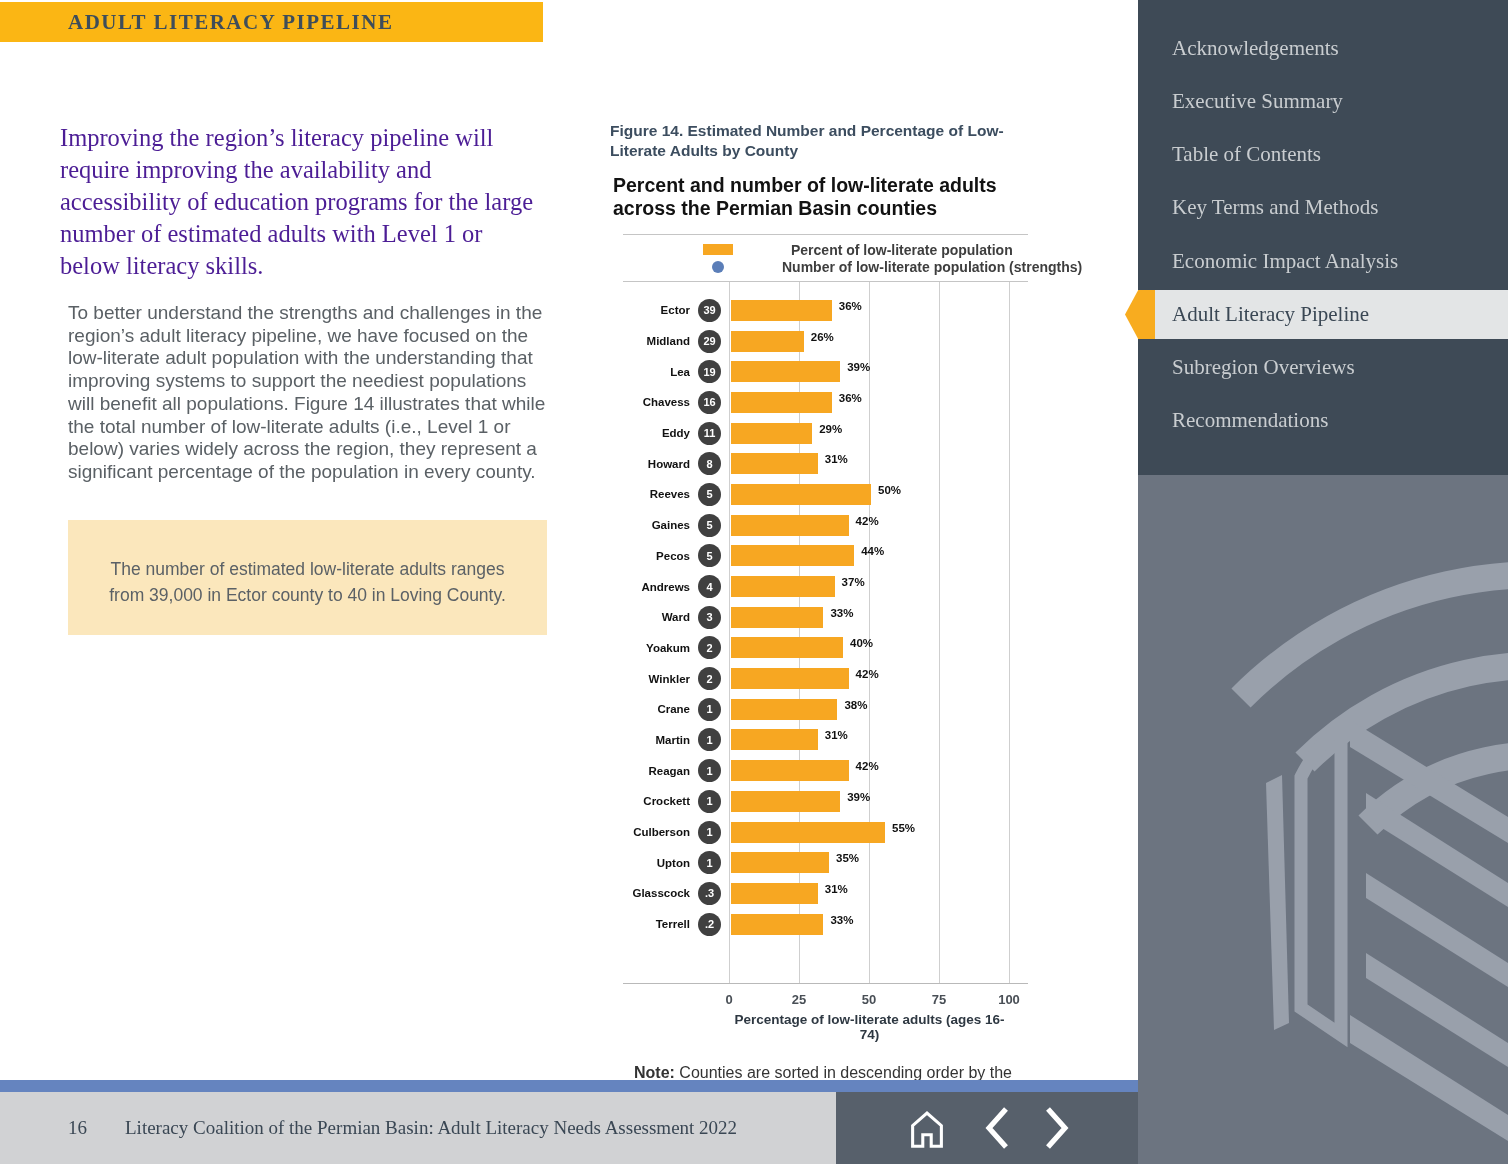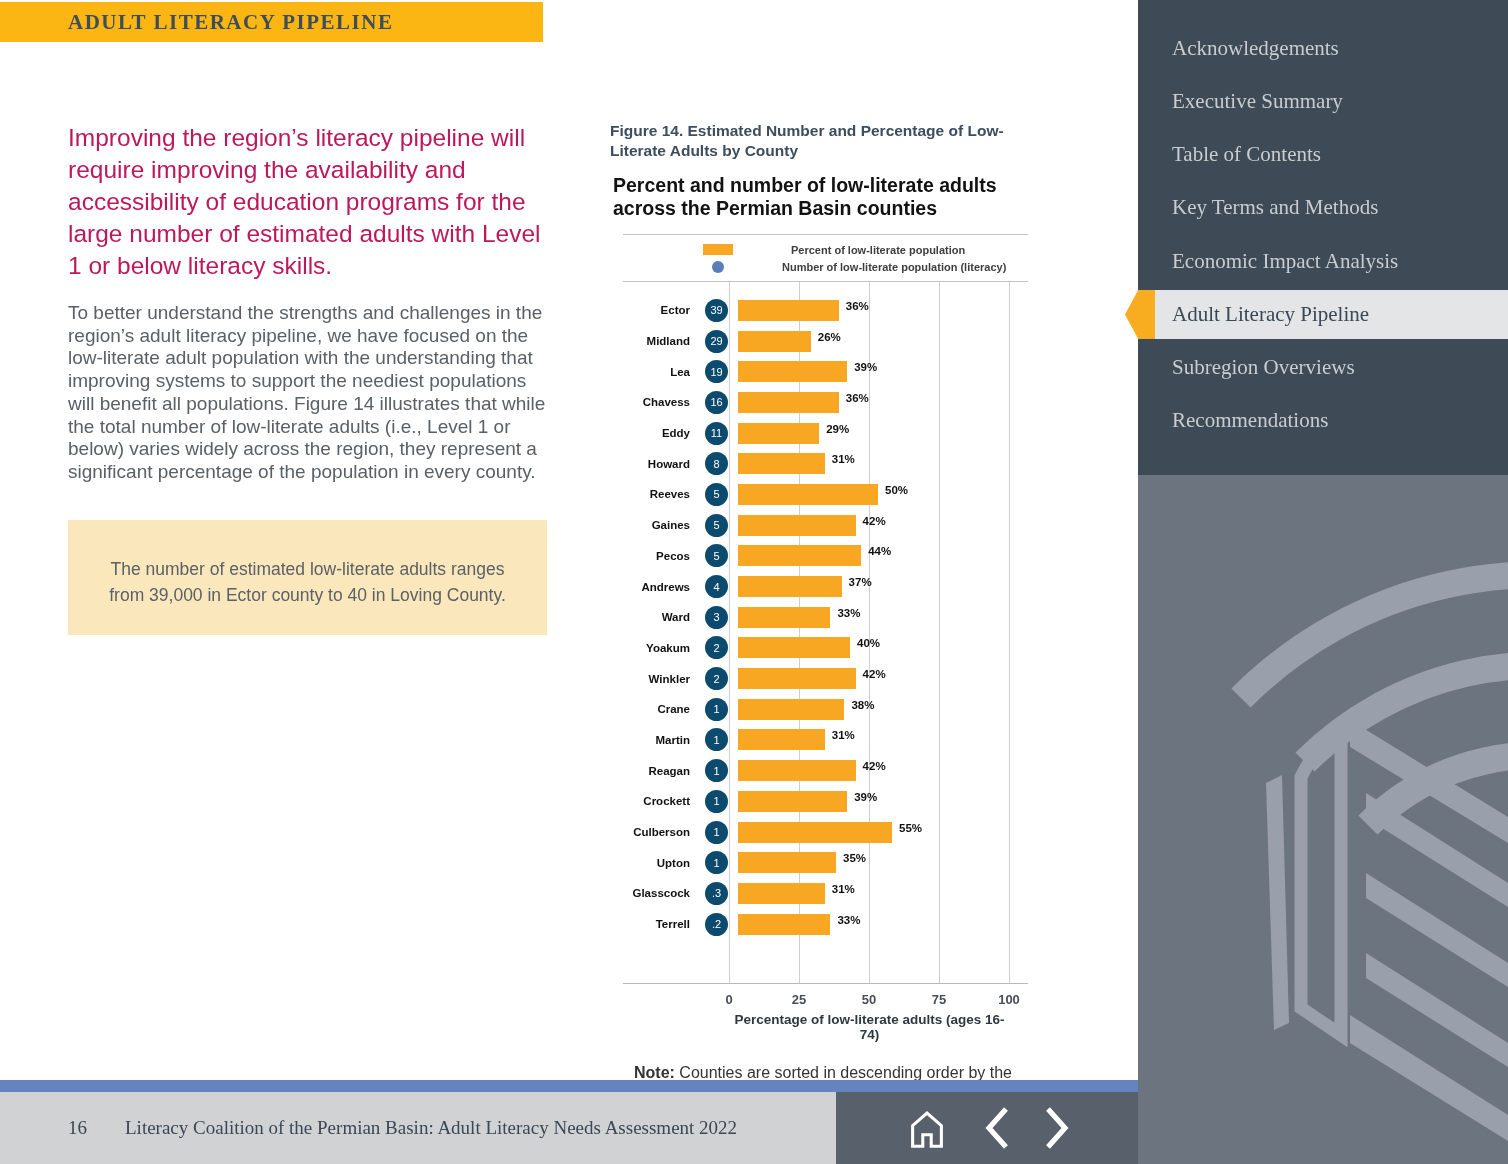--- a/index.html
+++ b/index.html
@@ -11,22 +11,22 @@
   .page{position:absolute;left:0;top:0;width:1138px;height:1164px;background:#fff;}
   .banner{
     position:absolute;left:0;top:2px;width:543px;height:40px;background:#FBB614;
     display:flex;align-items:center;
   }
   .banner-title{
     margin-left:68px;font-family:"Liberation Serif",serif;font-size:21px;
     letter-spacing:1.5px;color:#3E4D5A;font-weight:600;
   }
   .lead{
-    position:absolute;left:68px;top:122px;width:478px;
-    font-size:24.5px;line-height:32px;color:#be185d;
+    position:absolute;left:60px;top:122px;width:478px;
+    font-size:24.5px;line-height:32px;color:#4c1d95;font-family:Liberation Serif, serif;
   }
   .body-text{
     position:absolute;left:68px;top:302px;width:484px;
     font-size:19px;line-height:22.7px;color:#5A6065;
   }
   .callout{
     position:absolute;left:68px;top:520px;width:479px;height:115px;
     background:#FBE7BC;box-sizing:border-box;padding:36px 40px 0 40px;
   }
   .callout-text{
@@ -43,31 +43,31 @@
     font-size:19.5px;line-height:23px;font-weight:bold;color:#121212;
   }
   .legend{
     margin:14px 0 0 15px;width:405px;box-sizing:border-box;
     border-top:1px solid #C5C5C5;border-bottom:1px solid #C5C5C5;
     padding:6px 0 6px 0;
   }
   .legend-row{display:flex;align-items:center;height:17px;}
   .legend-swatch{width:30px;height:11px;background:#F7A722;margin-left:80px;flex:none;}
   .legend-dot{width:12px;height:12px;border-radius:50%;background:#5B7EB8;margin-left:89px;flex:none;}
-  .legend-label{margin-left:10px;font-size:11px;font-weight:600;color:#3E3E3E;white-space:nowrap;padding-left:48px;}
+  .legend-label{margin-left:10px;font-size:14px;font-weight:600;color:#3E3E3E;white-space:nowrap;padding-left:48px;}
   .plot{position:relative;width:420px;height:702px;}
   .plot::after{content:'';position:absolute;left:15px;right:0;bottom:0;border-top:1px solid #B9B9B9;}
   .grid{position:absolute;top:0;bottom:1px;width:1px;background:#CFCFCF;}
   .rows{position:absolute;left:0;top:13px;right:0;display:flex;flex-direction:column;}
   .crow{display:flex;align-items:center;height:30.7px;flex:none;}
   .clab{width:82px;text-align:right;font-size:11.5px;font-weight:bold;color:#111;flex:none;}
   .ccirc{
-    width:23px;height:23px;border-radius:50%;background:#0c4a6e;color:#fff;
-    font-size:11px;font-weight:normal;display:flex;align-items:center;justify-content:center;
-    margin-left:15px;flex:none;
+    width:23px;height:23px;border-radius:50%;background:#404040;color:#fff;
+    font-size:11px;font-weight:bold;display:flex;align-items:center;justify-content:center;
+    margin-left:8px;flex:none;
   }
   .cbarw{display:flex;margin-left:10px;}
   .cbar{height:21px;background:#F7A722;flex:none;}
   .cpct{margin-left:7px;font-size:11.5px;font-weight:bold;color:#111;white-space:nowrap;}
   .xticks{position:relative;width:420px;height:28px;}
   .tick{
     position:absolute;top:8px;transform:translateX(-50%);
     font-size:13px;font-weight:600;color:#494F56;
   }
   .axis-title{
@@ -131,21 +131,21 @@
   <div class="chart">
     <div class="chart-title">Percent and number of low-literate adults across the Permian Basin counties</div>
 
     <div class="legend">
       <div class="legend-row">
         <span class="legend-swatch"></span>
         <span class="legend-label">Percent of low-literate population</span>
       </div>
       <div class="legend-row">
         <span class="legend-dot"></span>
-        <span class="legend-label">Number of low-literate population (literacy)</span>
+        <span class="legend-label">Number of low-literate population (strengths)</span>
       </div>
     </div>
 
     <div class="plot">
         <div class="grid" style="left: 401px;"></div>
         <div class="grid" style="left: 331px;"></div>
         <div class="grid" style="left: 261px;"></div>
         <div class="grid" style="left: 191px;"></div>
         <div class="grid" style="left: 121px;"></div>
       <div class="rows">

